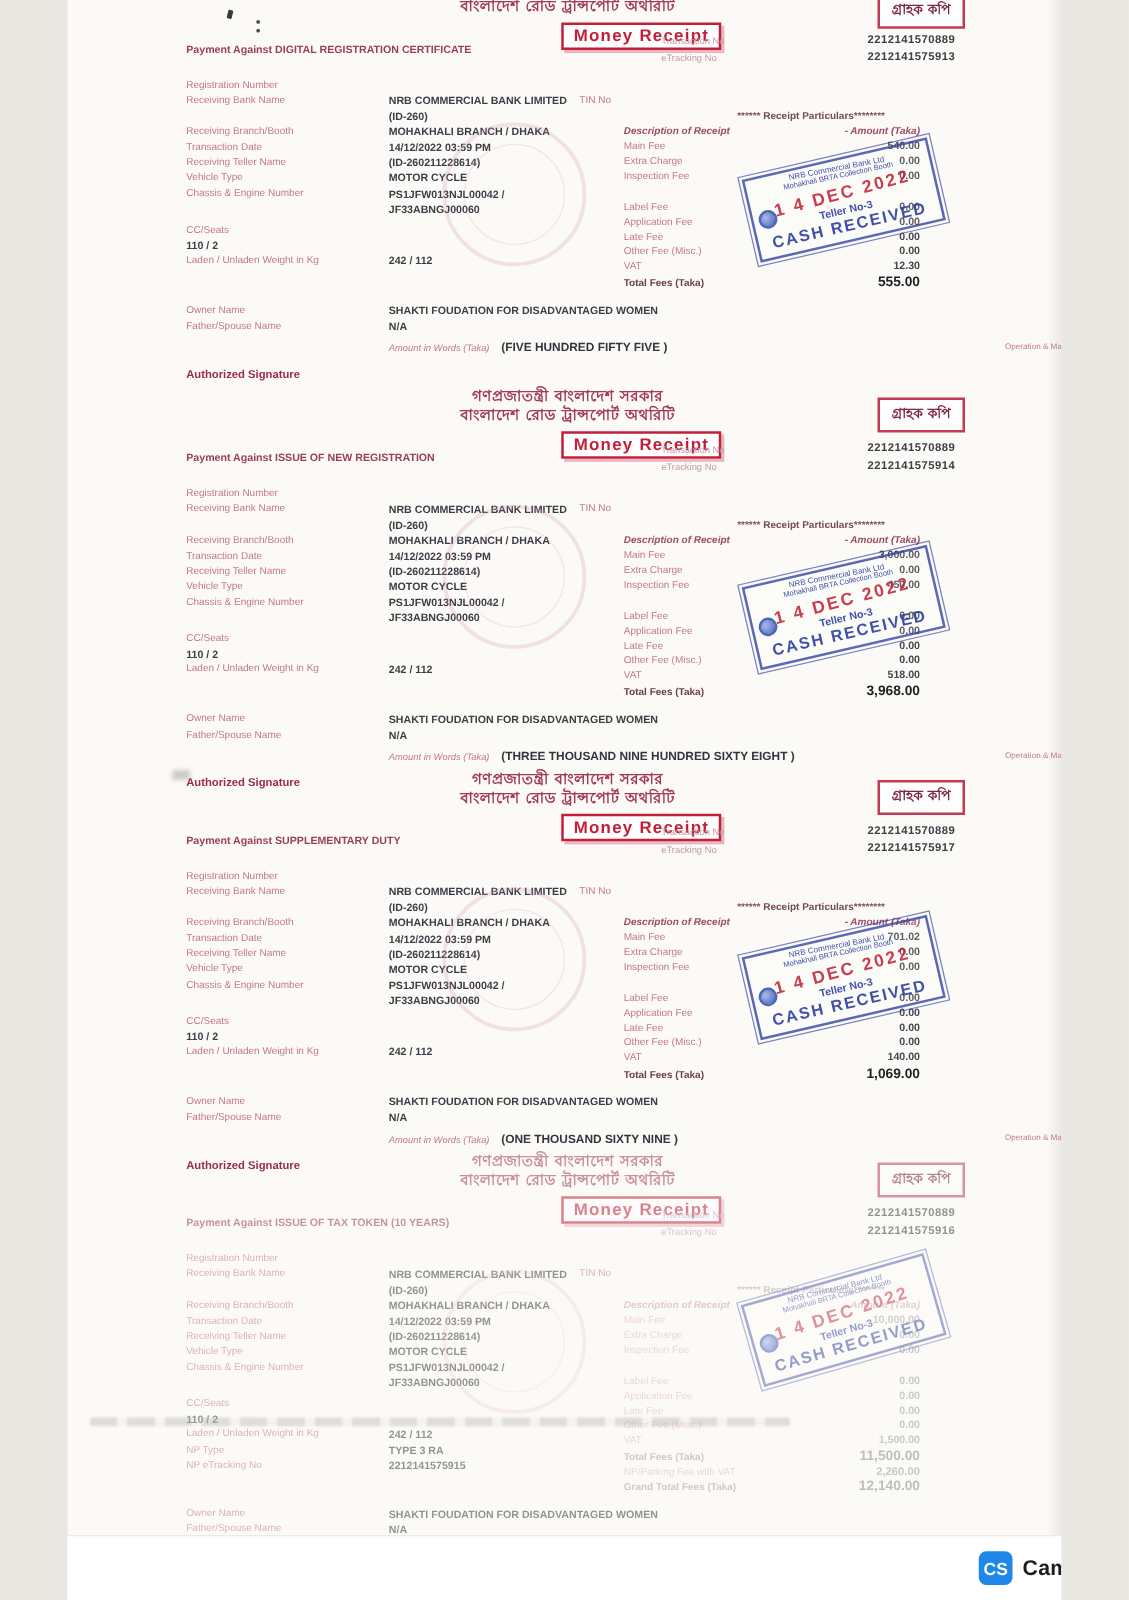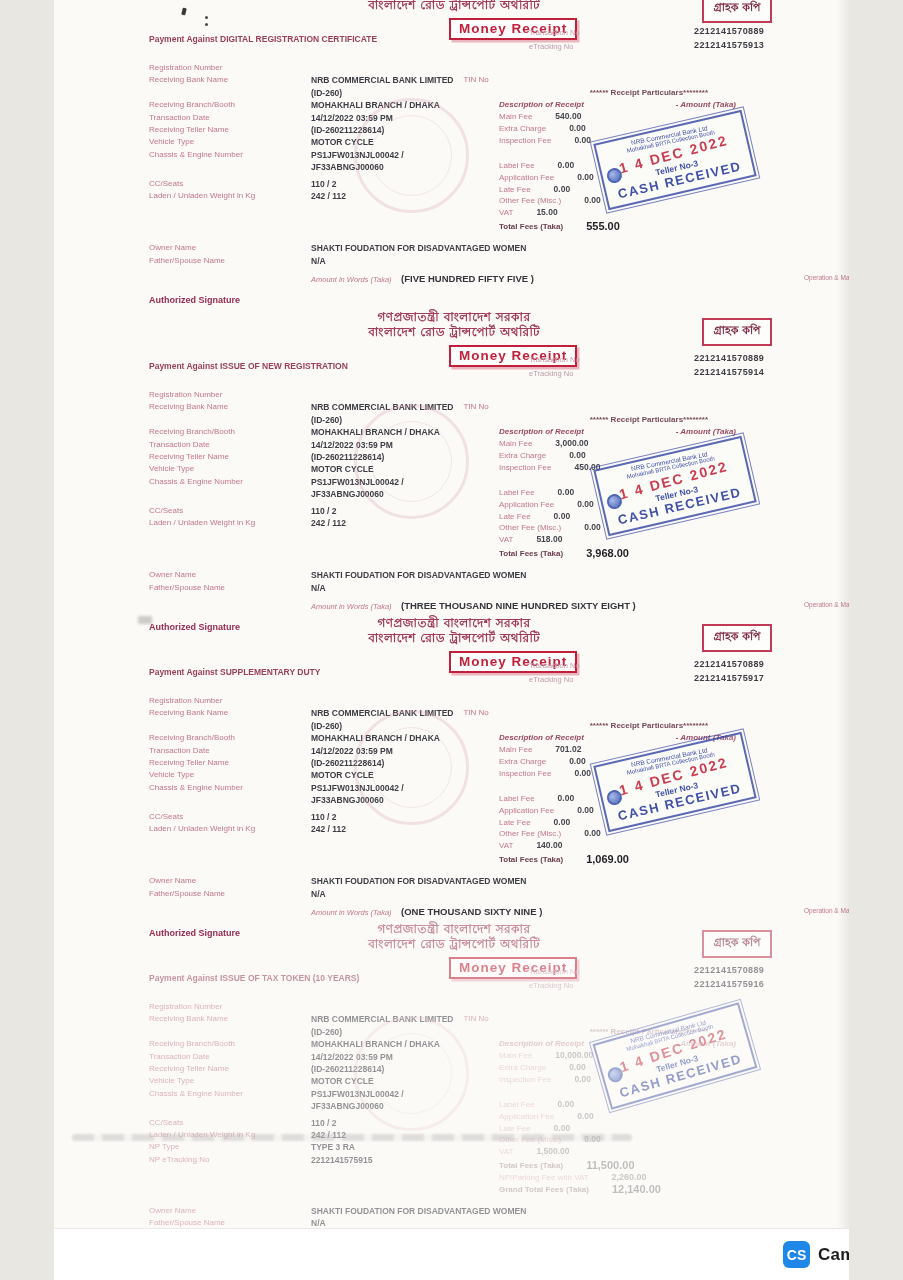--- a/index.html
+++ b/index.html
@@ -35,30 +35,30 @@
   .payment { position:absolute; left:0; top:18px; font-size:8.5px; font-weight:bold; color:#9a3f5a; }
   .numlab { position:absolute; left:380px; font-size:7.5px; color:#c09aab;text-align:right; }
   .numlab.t { top:12px; } .numlab.e { top:26px; }
   .numval { position:absolute; left:545px; font-size:9px; font-weight:bold; color:#3d3d46; letter-spacing:.4px; }
   .numval.t { top:10px; } .numval.e { top:24px; }
 
   
   .cols { display:flex; margin-top:2px; }
   .left { width:350px; }
   .info-row { display:flex; line-height:12.4px; }
-  .info-row:nth-of-type(8) { margin-top:4px; }
+  .info-row:nth-of-type(8) { margin-top:4px;flex-direction:column; }
   .lab { width:162px; font-size:8px; color:#c47790; flex:none; }
   .val { font-size:8.5px; font-weight:bold; color:#3d3d46; }
   .side { font-size:8px; color:#c47790; margin-left:10px; }
   .right { flex:1; margin-top:0; padding-right:23px; position:relative; }
   .part-h { text-align:right; font-size:8px; font-weight:bold; color:#774a5a; line-height:12px; margin-top:25px; padding-right:28px;}
   .desc-row { display:flex; justify-content:space-between; line-height:12px; }
   .dh, .ah { font-size:8px; font-weight:bold; font-style:italic; color:#9c4b64;text-align:center; }
   .fees {}
-  .fee-row { display:flex; line-height:11.9px;gap:23px; }
+  .fee-row { display:flex; justify-content:space-between; line-height:11.9px;gap:23px; }
   .fee-row:nth-child(4) { margin-top:13px; }
   .flab { font-size:8px; color:#c47790; }
   .famt { font-size:8.5px; font-weight:bold; color:#45454e; }
   .fee-row.total { margin-top:2px; }
   .fee-row.total .flab, .fee-row.grand .flab { color:#6b3d4e; font-weight:bold; }
   .fee-row.total .famt, .fee-row.grand .famt { font-size:11px; color:#1f1f24; }
   .fee-row.sub .famt { font-size:9px; }
 
   
   .bottom { position:relative; margin-top:9px; }
@@ -211,21 +211,21 @@
               <div class="fee-row">
                 <span class="flab">Late Fee</span>
                 <span class="famt">0.00</span>
               </div>
               <div class="fee-row">
                 <span class="flab">Other Fee (Misc.)</span>
                 <span class="famt">0.00</span>
               </div>
               <div class="fee-row">
                 <span class="flab">VAT</span>
-                <span class="famt">15.00</span>
+                <span class="famt">12.30</span>
               </div>
               <div class="fee-row total">
                 <span class="flab">Total Fees (Taka)</span>
                 <span class="famt">555.00</span>
               </div>
             </div>
       </div>
     </div>
 
     <div class="bottom">

